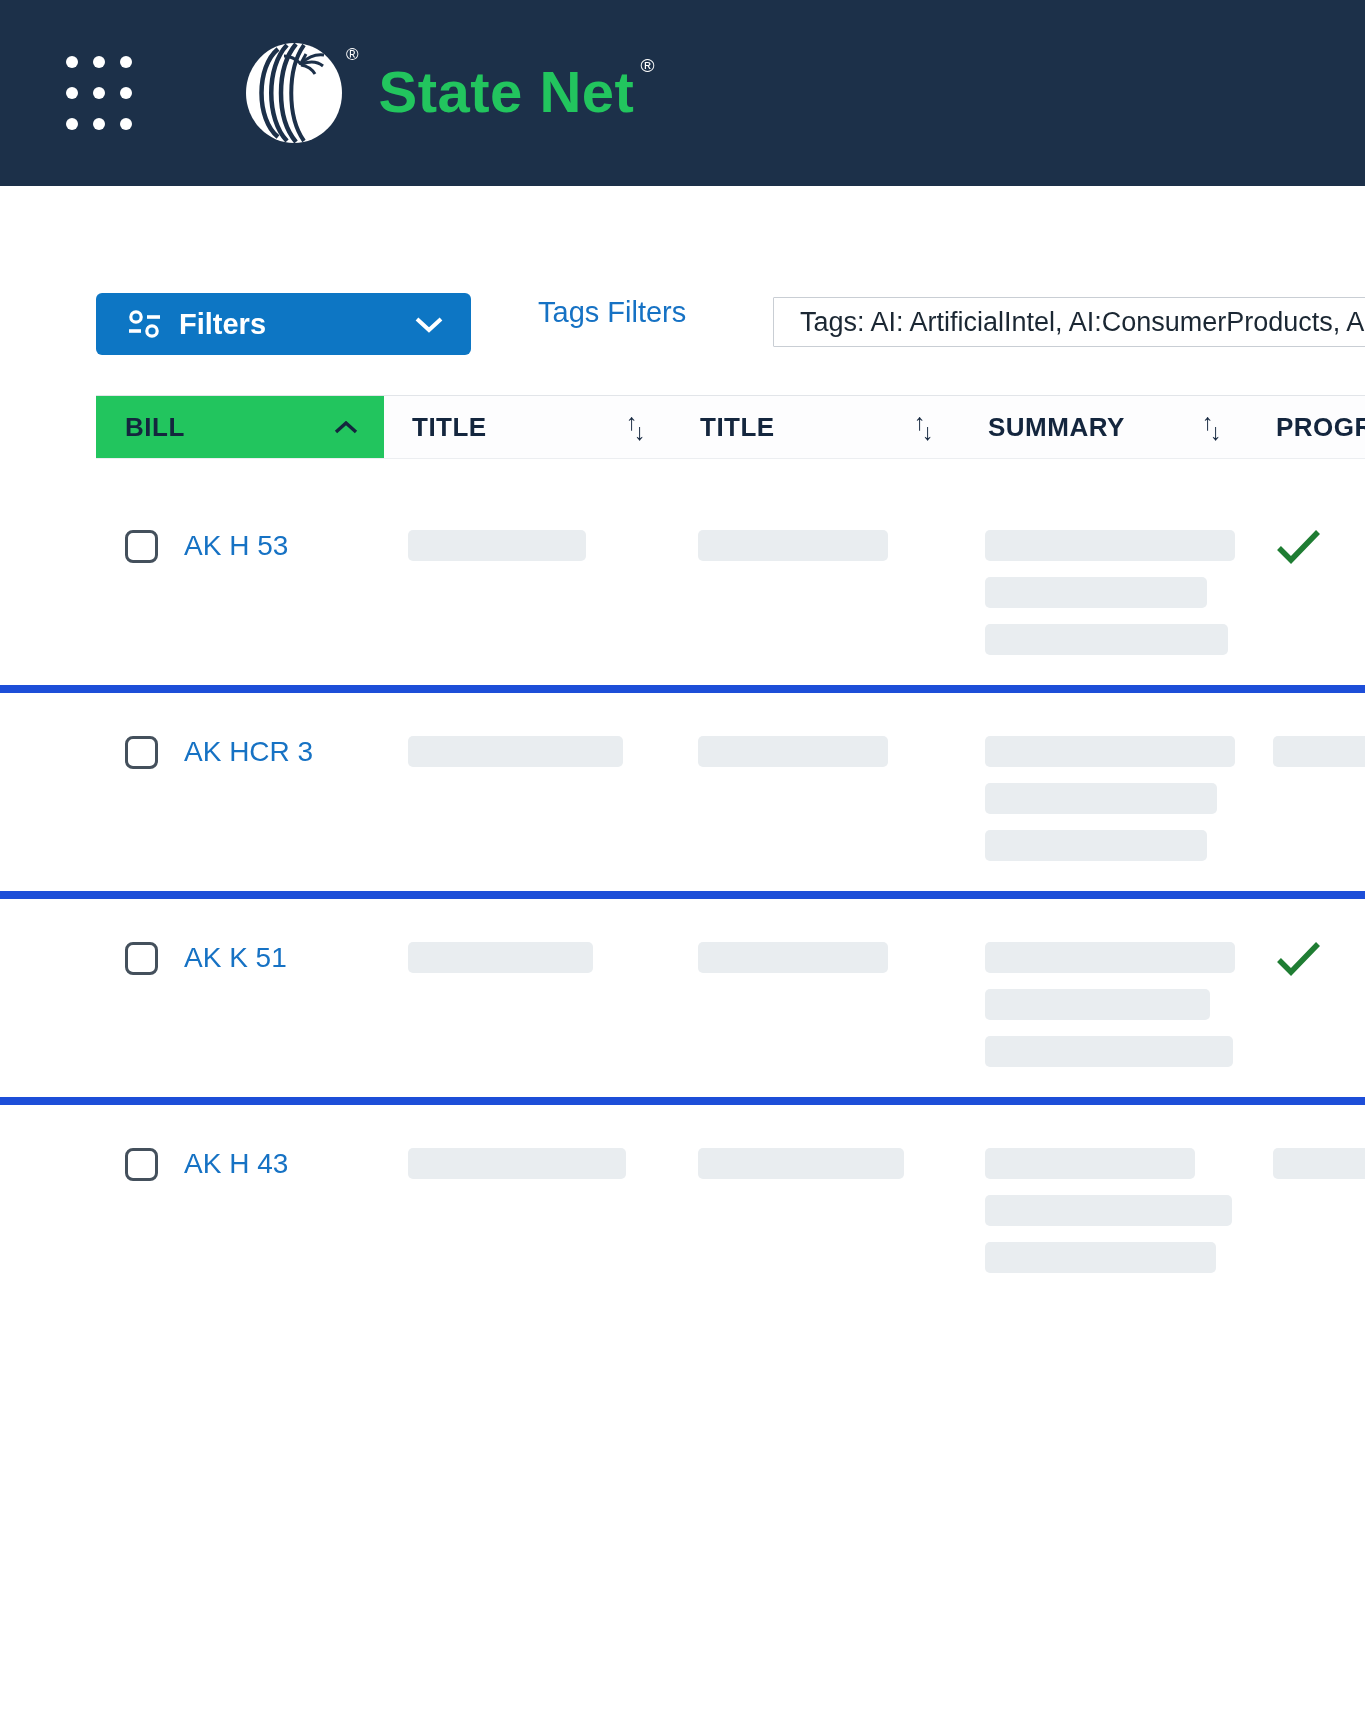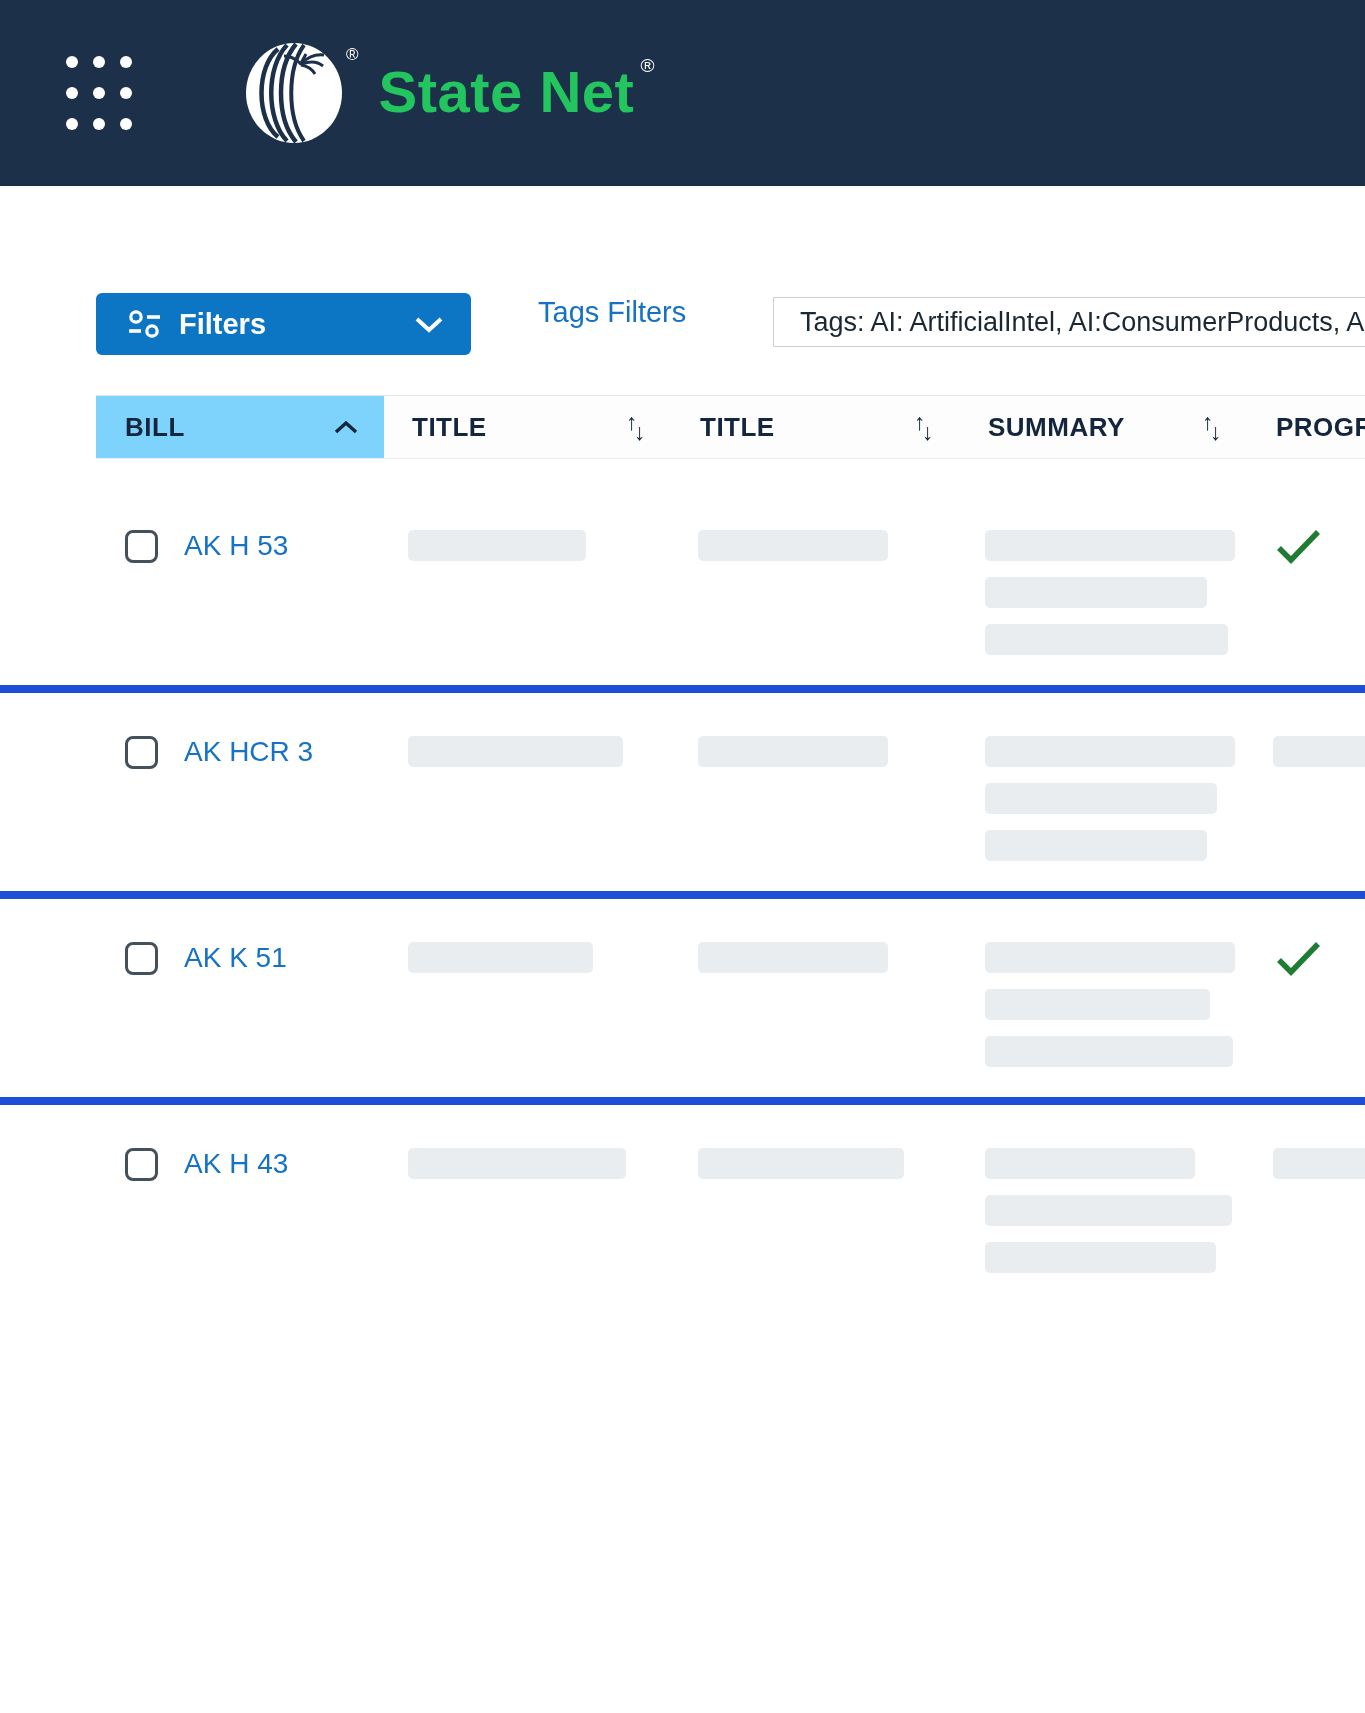--- a/index.html
+++ b/index.html
@@ -53,21 +53,21 @@
   .thead {
     display:flex; height:64px; margin-left:96px;
     border-top:1px solid #e2e5e9; border-bottom:1px solid #eceef1;
     background:#fdfdfe;
   }
   .th {
     display:flex; align-items:center; justify-content:space-between;
     width:288px; padding:0 26px 0 28px; cursor:pointer;
     color:#14263e; font-size:26px; font-weight:700; letter-spacing:0.5px;
   }
-  .th-bill { background:#7dd3fc; padding-left:29px; }
+  .th-bill { background:#22c55e; padding-left:29px; }
   .th-progress { flex:1; overflow:hidden; white-space:nowrap; padding-right:0; }
   .sorticon { display:flex; color:#14263e; font-size:23px; font-weight:400; line-height:1; }
   .sorticon .up   { transform:translateY(-5px); }
   .sorticon .down { transform:translateY(5px); margin-left:-4px; }
 
   
   .tbody { margin-top:28px; }
   .row { position:relative; height:206px; border-bottom:8px solid #1d4ed8; }
   .row:last-child { border-bottom:none; }
   .checkbox {

